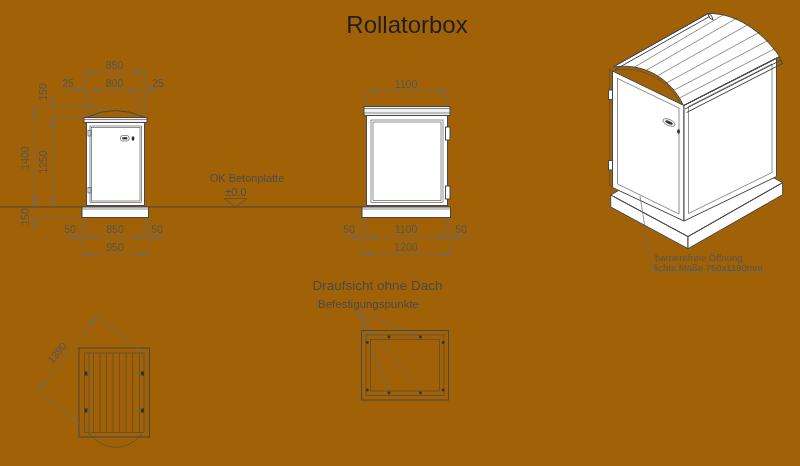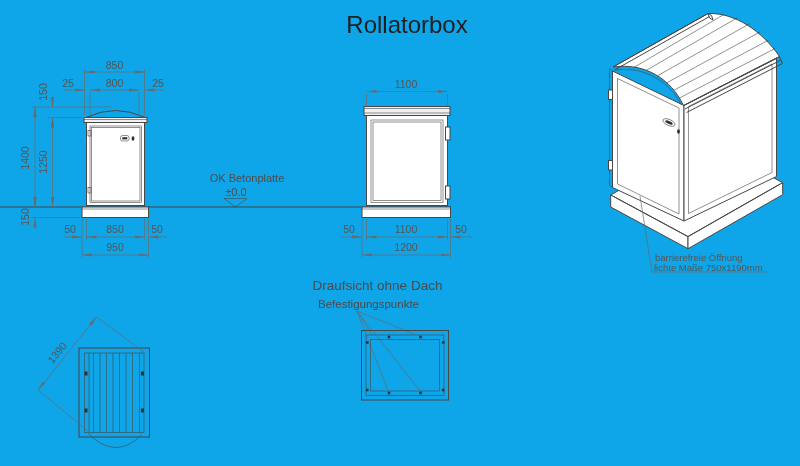--- a/index.html
+++ b/index.html
@@ -1,16 +1,16 @@
 <!DOCTYPE html>
 <html><head>
 <meta charset="utf-8">
 <style>
   html,body{margin:0;padding:0;background:#ffffff;}
-  .canvas{position:relative;width:800px;height:466px;background:#0ea5e9;overflow:hidden;}
+  .canvas{position:relative;width:800px;height:466px;background:#a16207;overflow:hidden;}
   svg{display:block;}
   .outline{stroke:#474747;stroke-width:1;fill:none;}
   .thin{stroke:#474747;stroke-width:0.6;fill:none;}
   .slab{fill:#f0f0f0;stroke:#474747;stroke-width:1;}
   .face{fill:#ffffff;stroke:#474747;stroke-width:1;}
   .dimline{stroke:#6a6a6a;stroke-width:0.7;fill:none;}
   .mark{fill:#333333;stroke:none;}
   .dim{font:10.5px "Liberation Sans", sans-serif;fill:#555555;}
   .note{font:9.5px "Liberation Sans", sans-serif;fill:#555555;}
   .datumtxt{font:11px "Liberation Sans", sans-serif;fill:#4d4d4d;}

